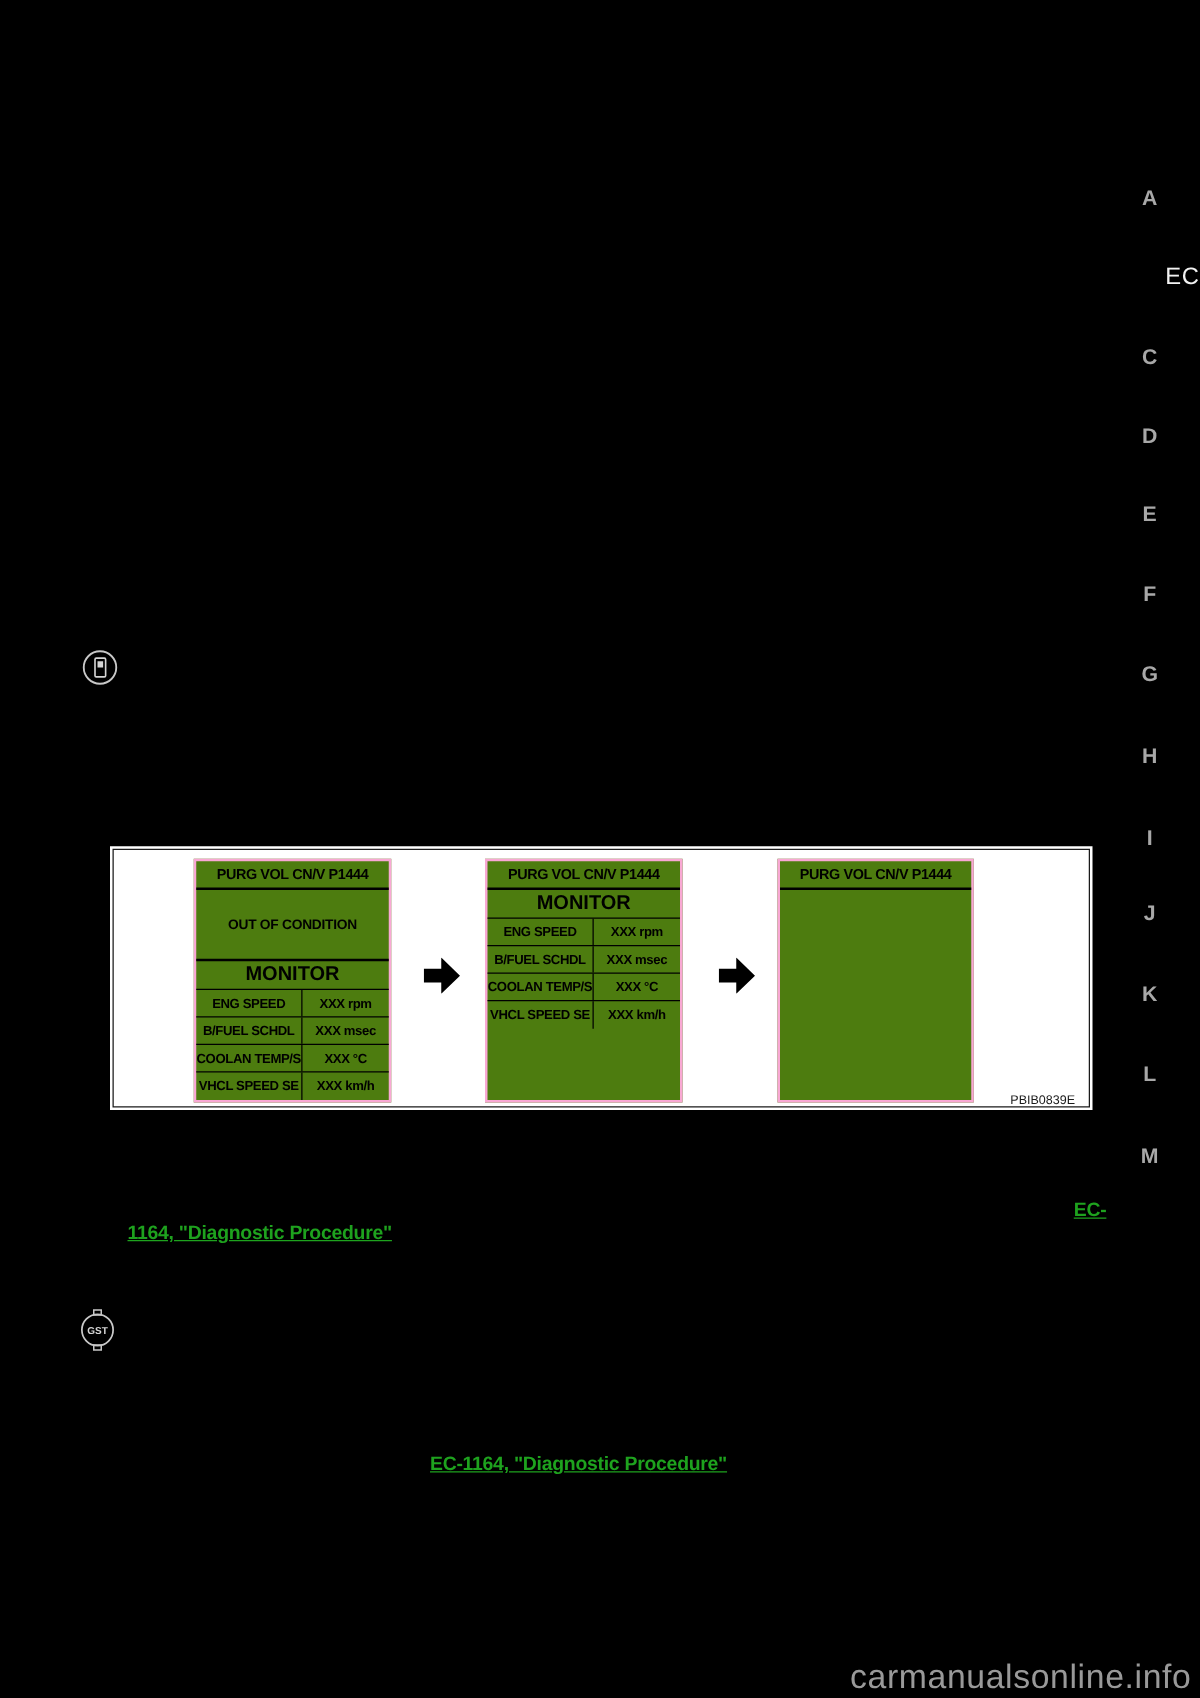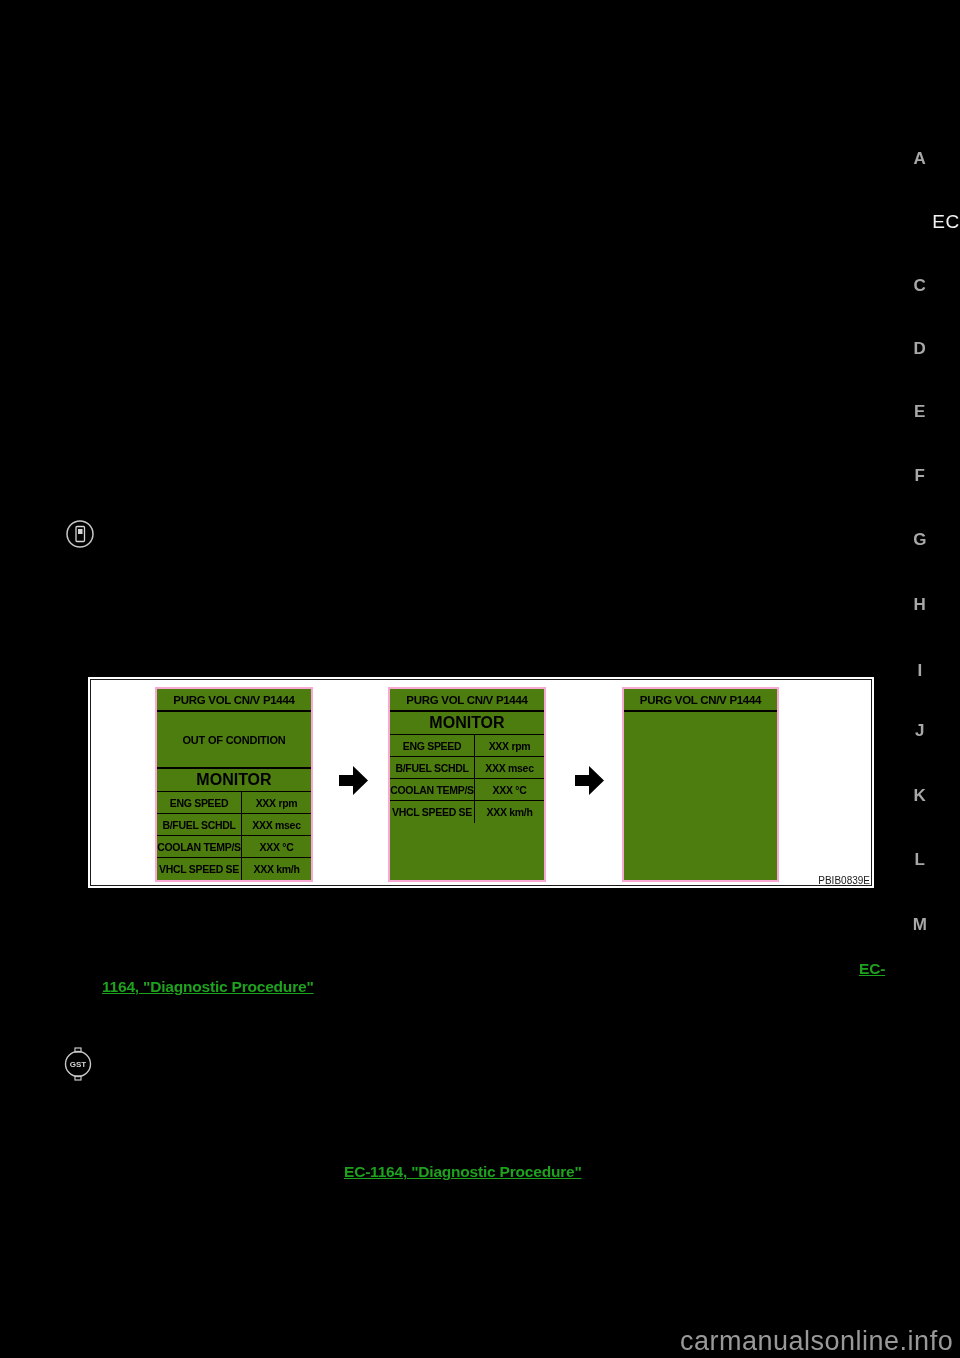--- a/index.html
+++ b/index.html
@@ -61,21 +61,21 @@
   .data-row:last-child{border-bottom:none;justify-content:space-between;}
   .data-row .cell-label{
     width:85px;box-sizing:border-box;border-right:1.5px solid #000;
     display:flex;align-items:center;justify-content:center;white-space:nowrap;
   }
   .data-row .cell-value{
     flex:1;display:flex;align-items:center;justify-content:center;white-space:nowrap;
   }
   .flow-arrow{position:absolute;top:89px;}
   .figure-id{
-    position:absolute;right:4px;bottom:2px;
+    position:absolute;right:14px;bottom:2px;
     font-size:10px;color:#1a1a1a;letter-spacing:0;
   }
   
   .ref-link{
     position:absolute;
     color:#1ea21e;
     font-size:15.5px;font-weight:bold;
     text-decoration:underline;
     white-space:nowrap;
     letter-spacing:-0.2px;

